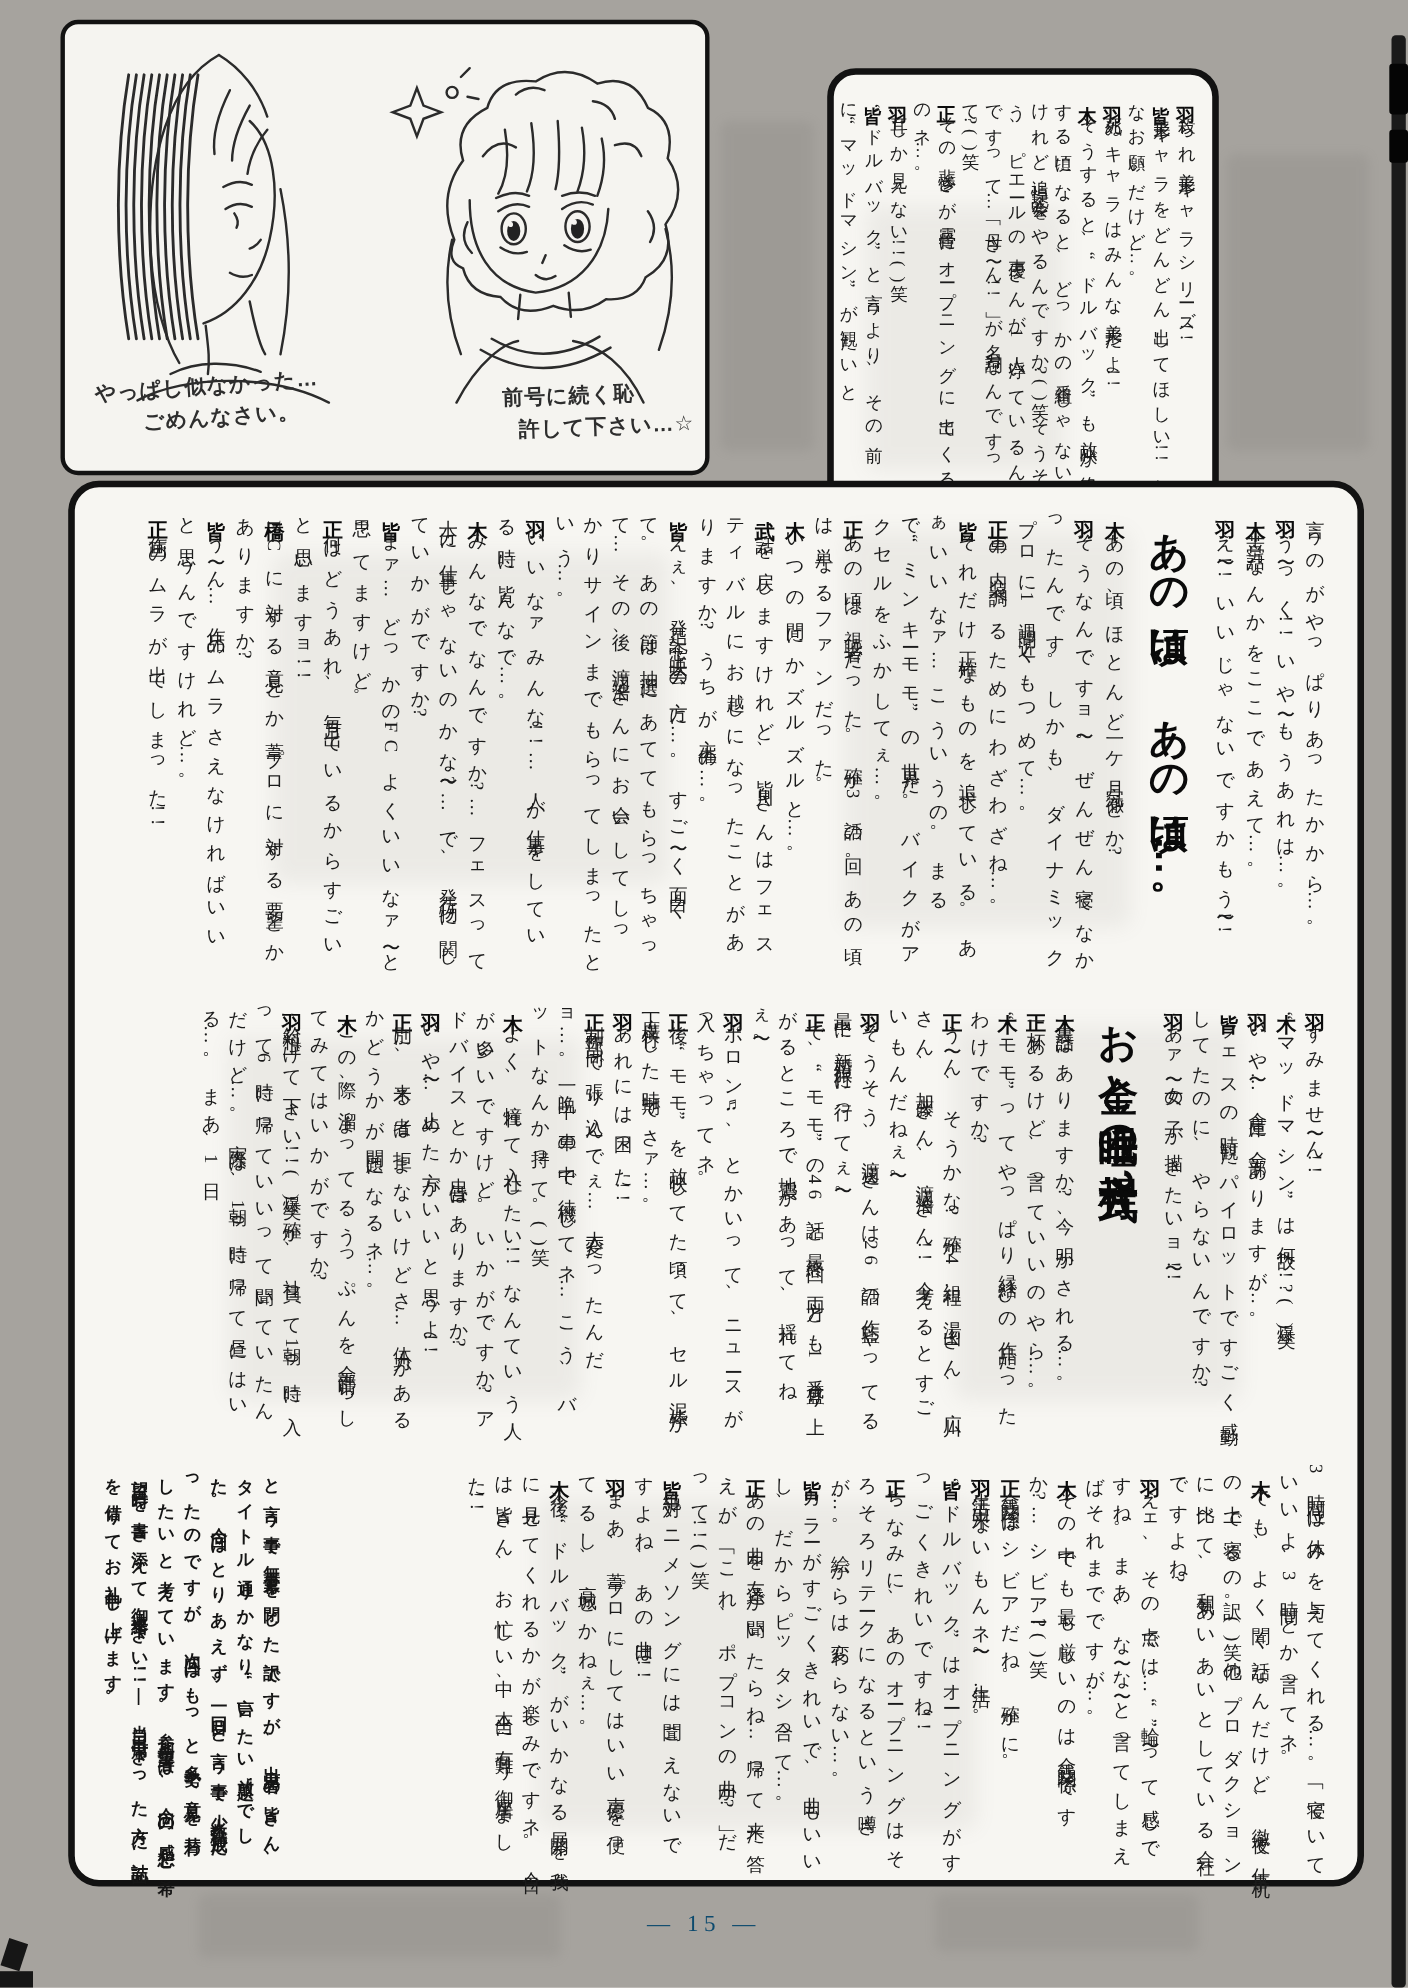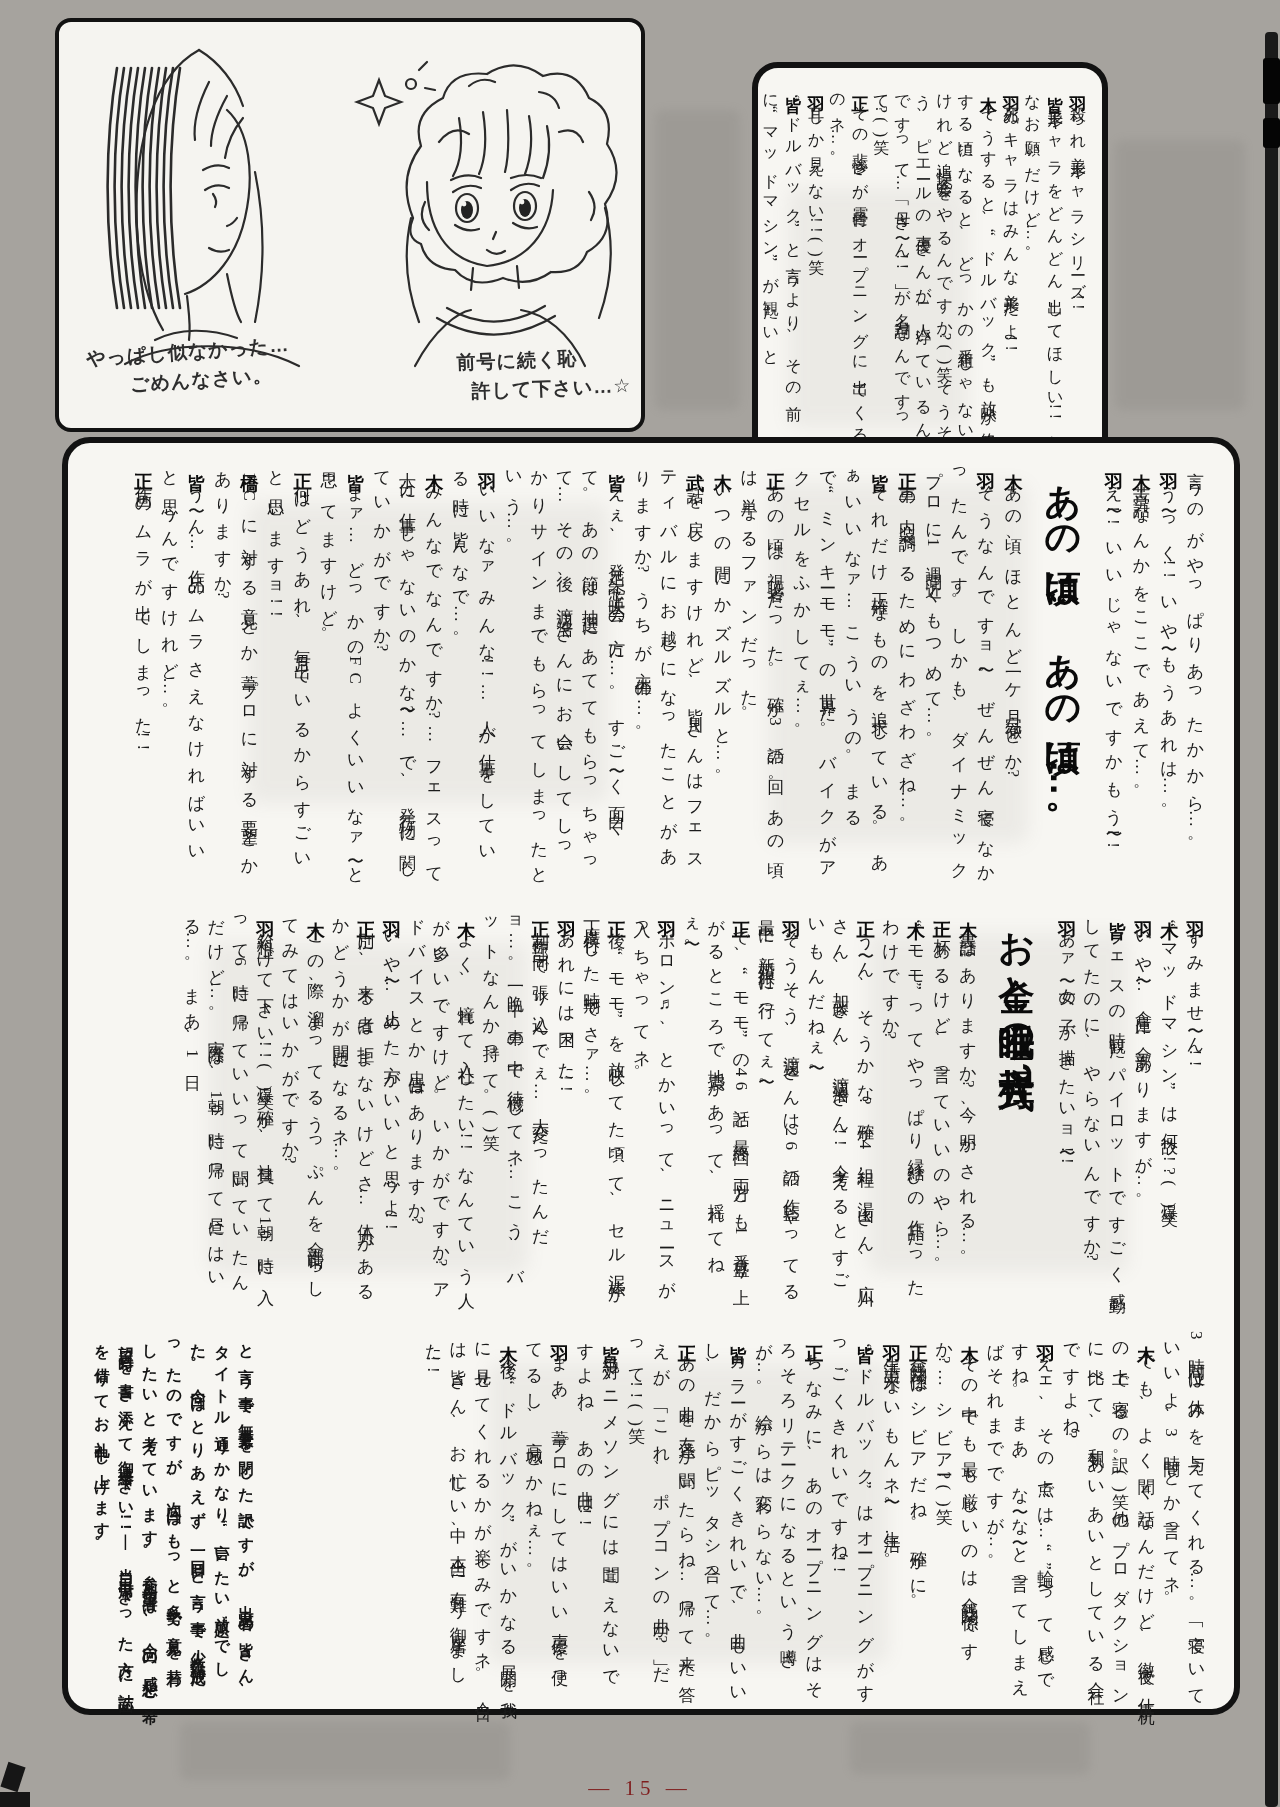--- a/index.html
+++ b/index.html
@@ -26,21 +26,21 @@
   #top-entries { position:absolute; top:15px; right:13px; height:364px;
     font-size:16px; letter-spacing:4.5px; line-height:1.32; }
   #s1 { position:absolute; top:16px;  right:26px; height:424px; font-size:17px; letter-spacing:7px;   line-height:1.5;  }
   #s2 { position:absolute; top:464px; right:26px; height:392px; font-size:17px; letter-spacing:5.5px; line-height:1.42; }
   #s3 { position:absolute; top:888px; right:26px; height:372px; font-size:17px; letter-spacing:5.5px; line-height:1.45; }
   #editorial { position:absolute; top:890px; left:22px; height:372px;
     font-size:15.5px; letter-spacing:5px; line-height:1.55;
     font-family:"Liberation Sans","DejaVu Sans",sans-serif; font-weight:bold; color:#151515; }
 
   #page-num { position:absolute; top:1736px; left:0; width:100%; text-align:center;
-    font-size:21px; letter-spacing:5px; color:#7f1d1d;margin-top:40px; }
+    font-size:21px; letter-spacing:5px; color:#0c4a6e; }
 
   
   .edge-bar { position:absolute; top:32px; right:2px; width:13px; height:1775px; background:#1a1a1a; border-radius:4px; }
   .edge-notch { position:absolute; right:0; width:17px; background:#050505; border-radius:3px; }
   .corner-mark { position:absolute; background:#161616; }
   .blot { position:absolute; background:#6d6a66; opacity:.14; filter:blur(5px); border-radius:8px; }
   .wash { position:absolute; background:#8a8680; opacity:.10; filter:blur(9px); border-radius:10px; }
 
   
   .note { position:absolute; font-family:"Liberation Sans","DejaVu Sans",sans-serif;

